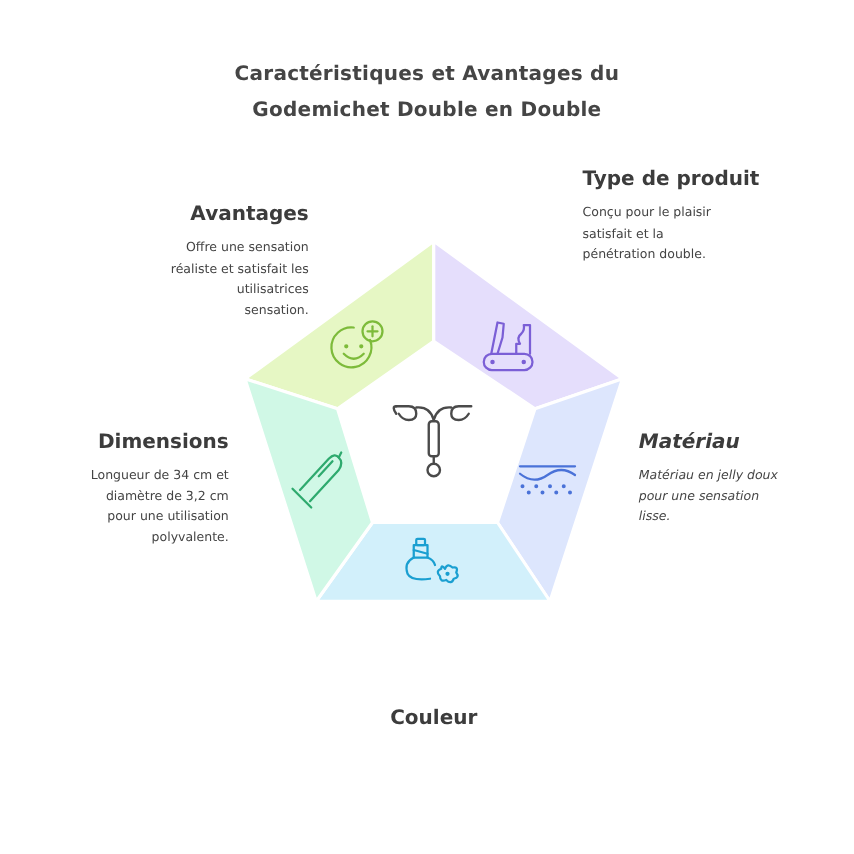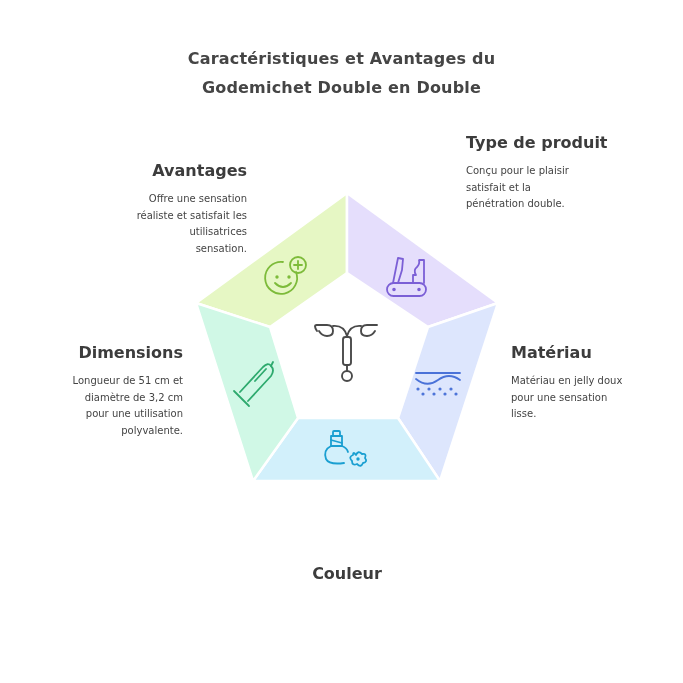--- a/index.html
+++ b/index.html
@@ -111,34 +111,34 @@
 
 <div class="block left-align" style="left:466px; top:133px; width:200px;">
   <h3>Type de produit</h3>
   <p>
     <span>Conçu pour le plaisir</span><br>
     <span>satisfait et la</span><br>
     <span>pénétration double.</span>
   </p>
 </div>
 
-<div class="block left-align" style="left:511px; top:343px; width:165px;">
+<div class="block left-align" style="left:511px; top:343px; width:165px;font-style:italic;">
   <h3>Matériau</h3>
   <p>
     <span>Matériau en jelly doux</span><br>
     <span>pour une sensation</span><br>
     <span>lisse.</span>
   </p>
 </div>
 
 <div class="block center-align" style="left:247px; top:521px; width:200px;margin-top:43px;">
   <h3>Couleur</h3>
 </div>
 
 <div class="block right-align" style="left:8px; top:343px; width:175px;">
   <h3>Dimensions</h3>
   <p>
-    <span>Longueur de 51 cm et</span><br>
+    <span>Longueur de 34 cm et</span><br>
     <span>diamètre de 3,2 cm</span><br>
     <span>pour une utilisation</span><br>
     <span>polyvalente.</span>
   </p>
 </div>
 
 </body></html>

